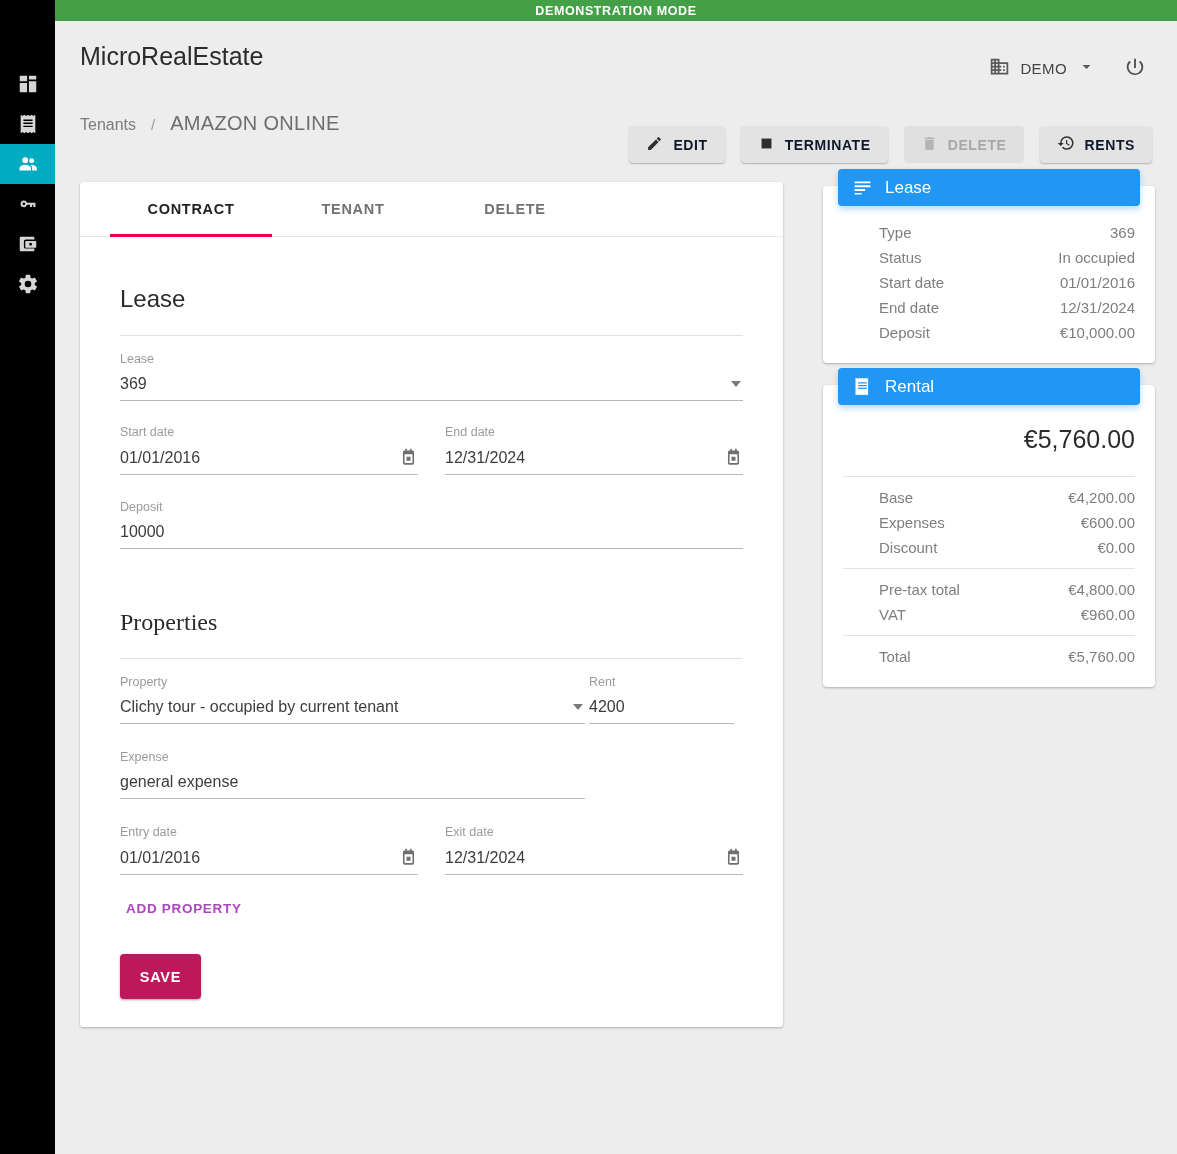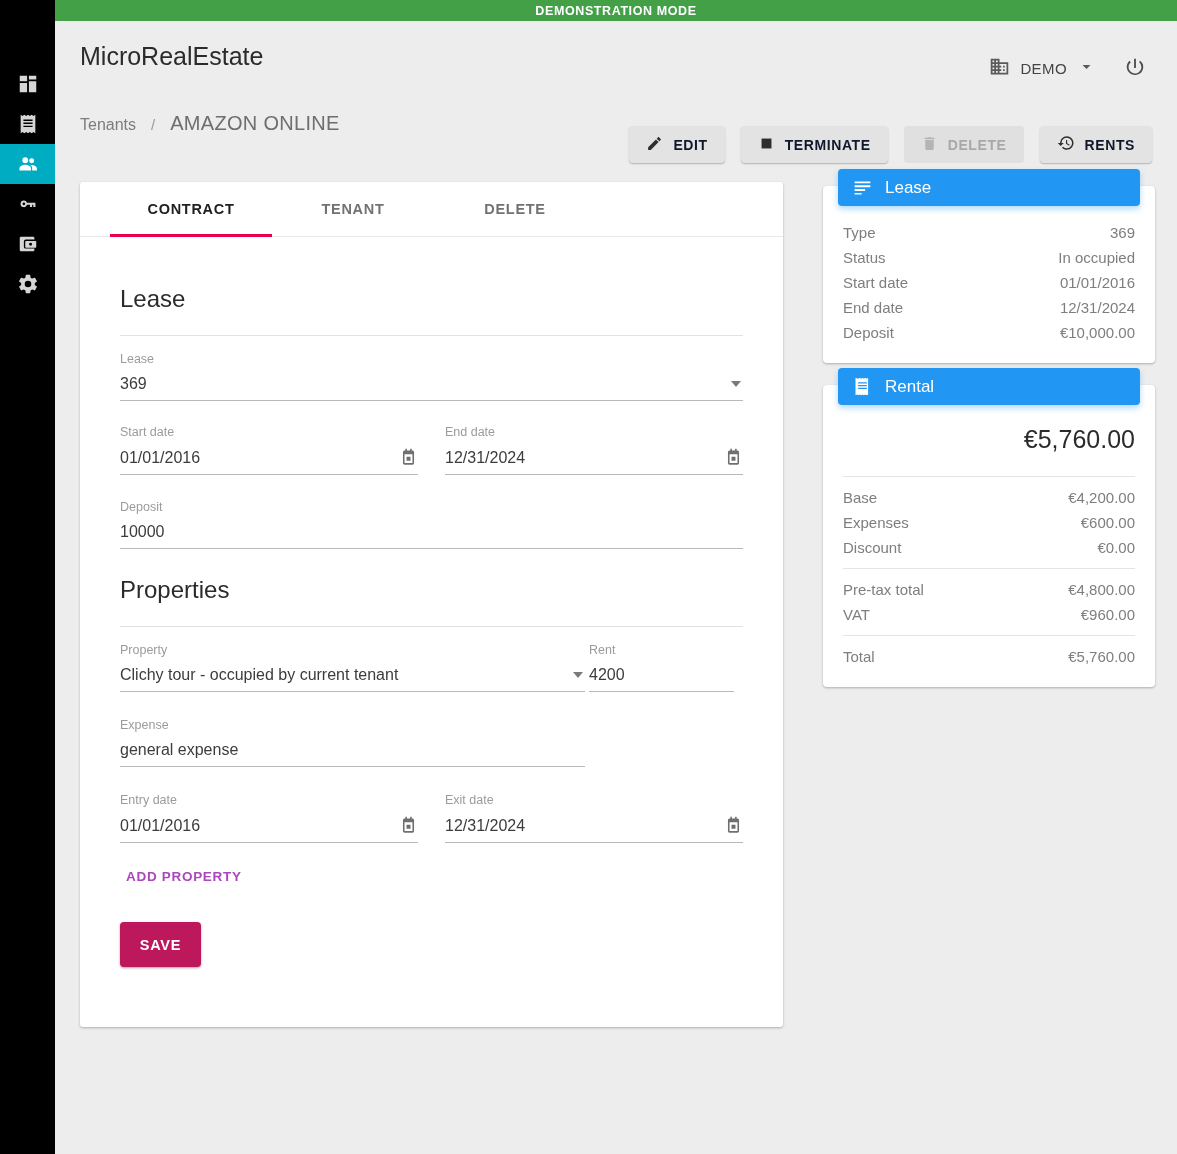--- a/index.html
+++ b/index.html
@@ -143,21 +143,21 @@
   }
   .card-head {
     position: absolute; left: 15px; top: -17px; right: 15px; height: 37px;
     background: #2196f3; border-radius: 4px; display: flex; align-items: center;
     gap: 12px; padding-left: 14px; color: #fff;
     box-shadow: 0 3px 6px rgba(33,150,243,.35);
   }
   .card-head .ht { font-size: 17px; }
   .card-head svg { fill: #fff; display: block; }
 
-  .kv { display: flex; justify-content: space-between; align-items: baseline; padding: 4px 0; }
+  .kv { display: flex; justify-content: space-between; align-items: baseline; padding: 4px 0; margin-left: 36px; }
   .kv .k { font-size: 15px; color: #7e7e7e; }
   .kv .v { font-size: 15px; color: #7e7e7e; }
 
   .amount-big {
     text-align: right; font-size: 25px; color: #2b2b2b; padding: 6px 0 14px 0;
   }
   .hr { height: 1px; background: #e4e4e4; margin: 8px 0; }
 </style>
 </head>
 <body>
@@ -329,21 +329,21 @@
 
       
       <div class="field" style="margin-top:25px;">
         <span class="lbl">Deposit</span>
         <div class="val">
           <span class="txt">10000</span>
         </div>
       </div>
 
       
-      <div class="section-title" style="margin-top:27px;">Properties</div>
+      <div class="section-title" style="margin-top:60px;font-family:Liberation Serif, serif;">Properties</div>
       <div class="section-rule"></div>
 
       <div class="row-prop" style="margin-top:16px;">
         <div class="c-left field">
           <span class="lbl">Property</span>
           <div class="val">
             <span class="txt">Clichy tour - occupied by current tenant</span>
             <span class="trail">
                 <span class="caret"></span>
               </span>

